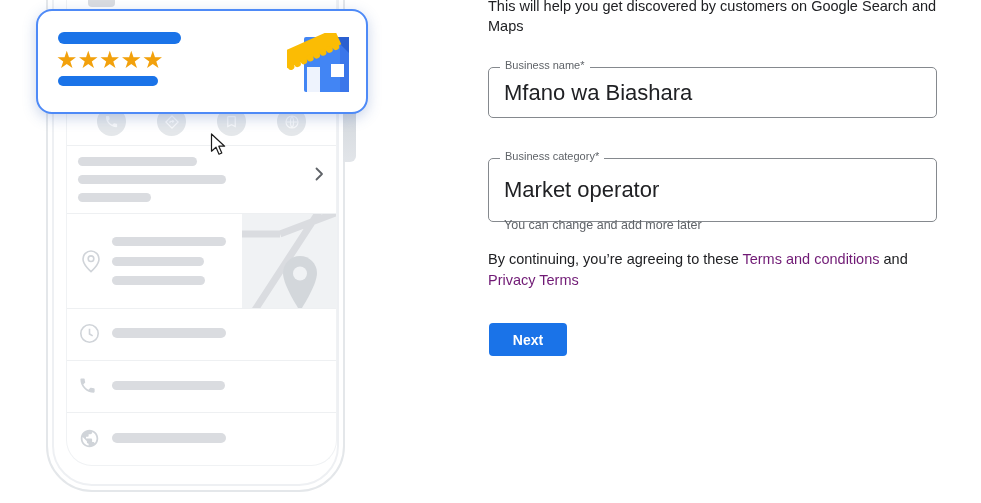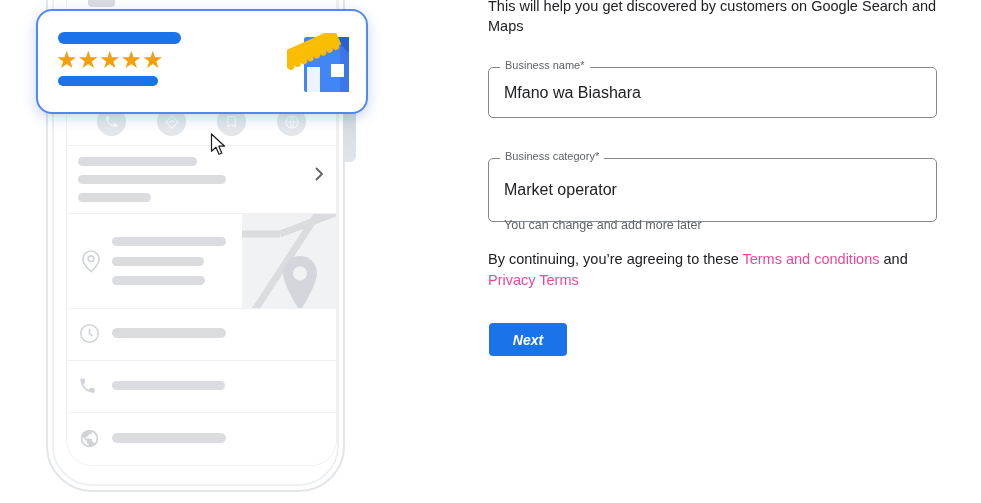--- a/index.html
+++ b/index.html
@@ -55,29 +55,29 @@
     border:1px solid #85898e;border-radius:5px;
   }
   .field-name{top:67px;height:51px;}
   .field-category{top:158px;height:64px;}
   .field-label{
     position:absolute;left:11px;top:-9px;background:#fff;padding:0 5px;
     font-size:11px;color:#5f6368;white-space:nowrap;
   }
   .field-input{
     position:absolute;inset:0;border:none;outline:none;background:transparent;
-    padding:0 0 0 15px;font-family:"Liberation Sans",sans-serif;font-size:16px;color:#202124;width:100%;height:100%;box-sizing:border-box;
+    padding:0 0 0 15px;font-family:"Liberation Sans",sans-serif;font-size:22px;color:#202124;width:100%;height:100%;box-sizing:border-box;
   }
   .helper-text{position:absolute;left:16px;top:218px;font-size:12.5px;color:#5f6368;text-align:center;}
   .agreement{position:absolute;left:0;top:249px;width:432px;font-size:14.5px;line-height:20.5px;color:#202124;}
-  .link{color:#ec4899;text-decoration:none;cursor:pointer;}
+  .link{color:#701a75;text-decoration:none;cursor:pointer;}
   .next-button{
     position:absolute;left:1px;top:323px;width:78px;height:33px;
     background:#1a73e8;color:#fff;border:none;border-radius:4px;
-    font-family:"Liberation Sans",sans-serif;font-size:14px;font-weight:bold;cursor:pointer;font-style:italic;
+    font-family:"Liberation Sans",sans-serif;font-size:14px;font-weight:bold;cursor:pointer;
   }
 </style>
 </head>
 <body>
 
 <div class="illustration">
 
   <div class="side-button"></div>
 
   <div class="phone-frame">

